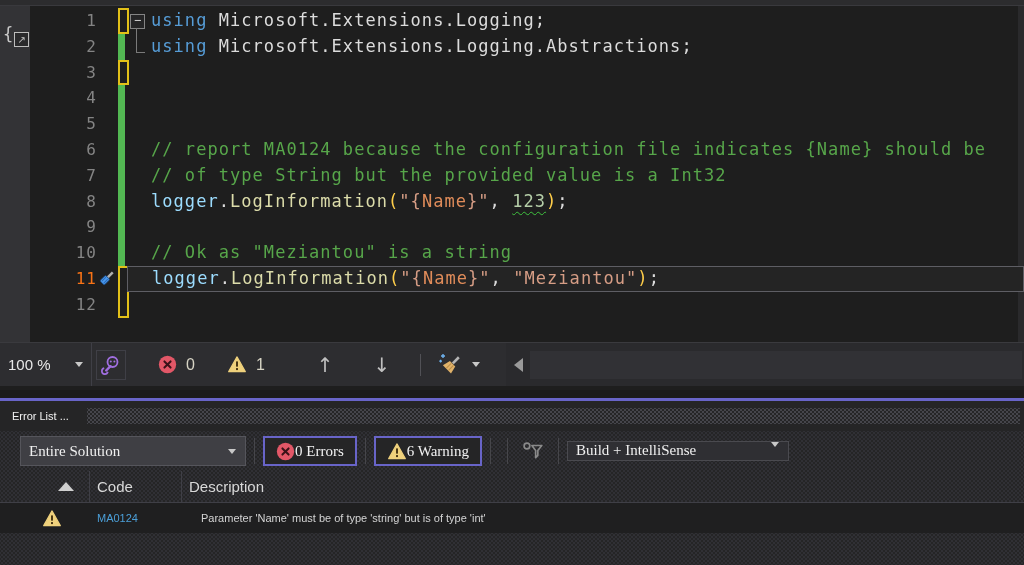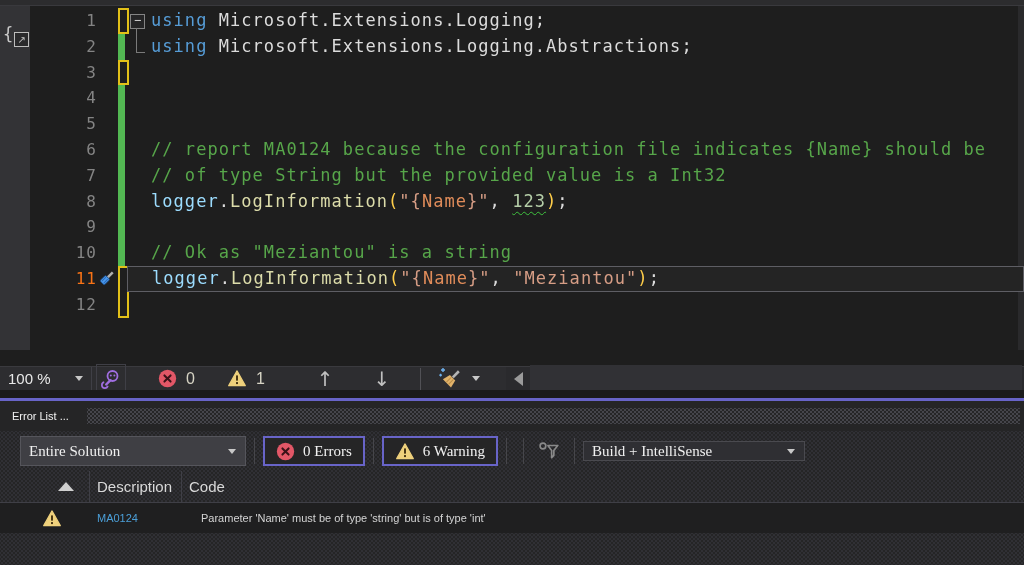--- a/index.html
+++ b/index.html
@@ -32,21 +32,21 @@
   .codewrap.current{border:1px solid #5e5e64;background:#242424;}
   .foldcol{width:24px;position:relative;flex:none;height:100%;}
   .foldbox{position:absolute;left:3px;top:6px;width:13px;height:13px;border:1px solid #848484;background:#252526;
            color:#cfcfcf;font-size:12px;line-height:11px;text-align:center;font-family:"DejaVu Sans Mono",monospace;}
   .guide{position:absolute;left:9px;top:-6px;width:8px;height:24px;border-left:1px solid #7a7a7a;border-bottom:1px solid #7a7a7a;}
   .code{font-family:"DejaVu Sans Mono",monospace;font-size:17px;letter-spacing:1.05px;white-space:pre;line-height:25.8px;}
   .wavy{text-decoration-line:underline;text-decoration-style:wavy;text-decoration-color:#3fc23f;
         text-decoration-thickness:1px;text-underline-offset:4px;}
 
   
-  #statusrow{position:absolute;left:0;top:366px;width:1024px;height:24px;background:#2d2d30;
+  #statusrow{position:absolute;left:0;top:342px;width:1024px;height:44px;background:#2d2d30;
              border-top:1px solid #3a3a3e;display:flex;align-items:center;box-sizing:border-box;}
   #zoom-combo{display:flex;align-items:center;width:92px;height:100%;padding-left:8px;box-sizing:border-box;
               color:#e8e8e8;font-size:15px;border-right:1px solid #3f3f46;}
   #zoom-combo .caret{margin-left:auto;margin-right:8px;}
   .caret{width:0;height:0;border-left:4px solid transparent;border-right:4px solid transparent;border-top:5px solid #c8c8c8;}
   #health-btn{width:28px;height:28px;margin-left:4px;border:1px solid #3f3f46;display:flex;align-items:center;justify-content:center;}
   .cnt{color:#d6d3c4;font-size:16px;margin-left:9px;}
   .sicon{margin-left:32px;display:flex;align-items:center;}
   .navarrow{color:#c0c0c0;font-size:20px;font-family:"DejaVu Sans",sans-serif;margin-left:40px;}
   .vsep{width:1px;height:22px;background:#515156;margin-left:30px;}
@@ -67,26 +67,26 @@
       background-image:radial-gradient(#45454b 1px,transparent 1.2px),radial-gradient(#45454b 1px,transparent 1.2px);
       background-size:4px 4px;background-position:0 0,2px 2px;}
   .dots{background-image:radial-gradient(#303035 1px,transparent 1.2px),radial-gradient(#303035 1px,transparent 1.2px);
         background-size:4px 4px;background-position:0 0,2px 2px;}
   #panel-toolbar{height:40px;display:flex;align-items:center;font-family:Liberation Serif, serif;}
   #scope-combo{width:226px;height:30px;margin-left:20px;background:#3f3f44;border:1px solid #55555b;
                display:flex;align-items:center;box-sizing:border-box;color:#f0f0f0;font-size:15px;}
   #scope-combo span{margin-left:8px;}
   #scope-combo .caret{margin-left:auto;margin-right:9px;}
   .tb-sep{width:1px;height:26px;background:#46464a;margin:0 8px;}
-  .toggle-btn{height:30px;display:flex;align-items:center;gap:8px;padding:0 11px;box-sizing:border-box;
+  .toggle-btn{height:30px;display:flex;align-items:center;gap:0;padding:0 11px;box-sizing:border-box;
               background:#252526;color:#f2f2f2;font-size:15px;}
   .toggle-btn svg{flex:none;}
   #filter-btn{margin:0 6px;display:flex;align-items:center;}
   #source-combo{width:222px;height:20px;background:#2f2f33;border:1px solid #4a4a4f;
-                display:flex;align-items:center;box-sizing:border-box;color:#f0f0f0;font-size:15px;}
+                display:flex;align-items:flex-start;box-sizing:border-box;color:#f0f0f0;font-size:15px;}
   #source-combo span{margin-left:8px;}
   #source-combo .caret{margin-left:auto;margin-right:9px;}
   #grid-header{height:31px;display:grid;grid-template-columns:90px 92px 1fr;align-items:center;
                border-bottom:1px solid #3f3f46;color:#d8d8d8;font-size:15px;}
   .hdr-cell{height:100%;display:flex;align-items:center;border-right:1px solid #3f3f46;}
   .hdr-cell:last-child{border-right:none;}
   #sort-arrow{margin-left:58px;width:0;height:0;border-left:8px solid transparent;border-right:8px solid transparent;
               border-bottom:9px solid #d0d0d0;}
   .hdr-label{margin-left:7px;}
   #grid-row{height:30px;display:grid;grid-template-columns:90px 92px 1fr;align-items:center;background:#1f1f20;
@@ -346,24 +346,24 @@
       <div id="source-combo">
         <span>Build + IntelliSense</span>
         <span class="caret"></span>
       </div>
     </div>
     <div id="grid-header" class="dots">
       <div class="hdr-cell">
         <div id="sort-arrow"></div>
       </div>
       <div class="hdr-cell">
+        <span class="hdr-label">Code</span>
+      </div>
+      <div class="hdr-cell">
         <span class="hdr-label">Description</span>
-      </div>
-      <div class="hdr-cell">
-        <span class="hdr-label">Code</span>
       </div>
     </div>
     <div id="grid-row">
       <div id="row-sev">
         <svg width="20" height="19" viewBox="0 0 16 16">
           <path d="M8 1.6 L15 14 H1 Z" fill="#efd17c" stroke="#efd17c" stroke-linejoin="round"></path>
           <rect x="7.2" y="5.4" width="1.6" height="4.4" fill="#403010"></rect>
           <rect x="7.2" y="11" width="1.6" height="1.7" fill="#403010"></rect>
         </svg>
       </div>

